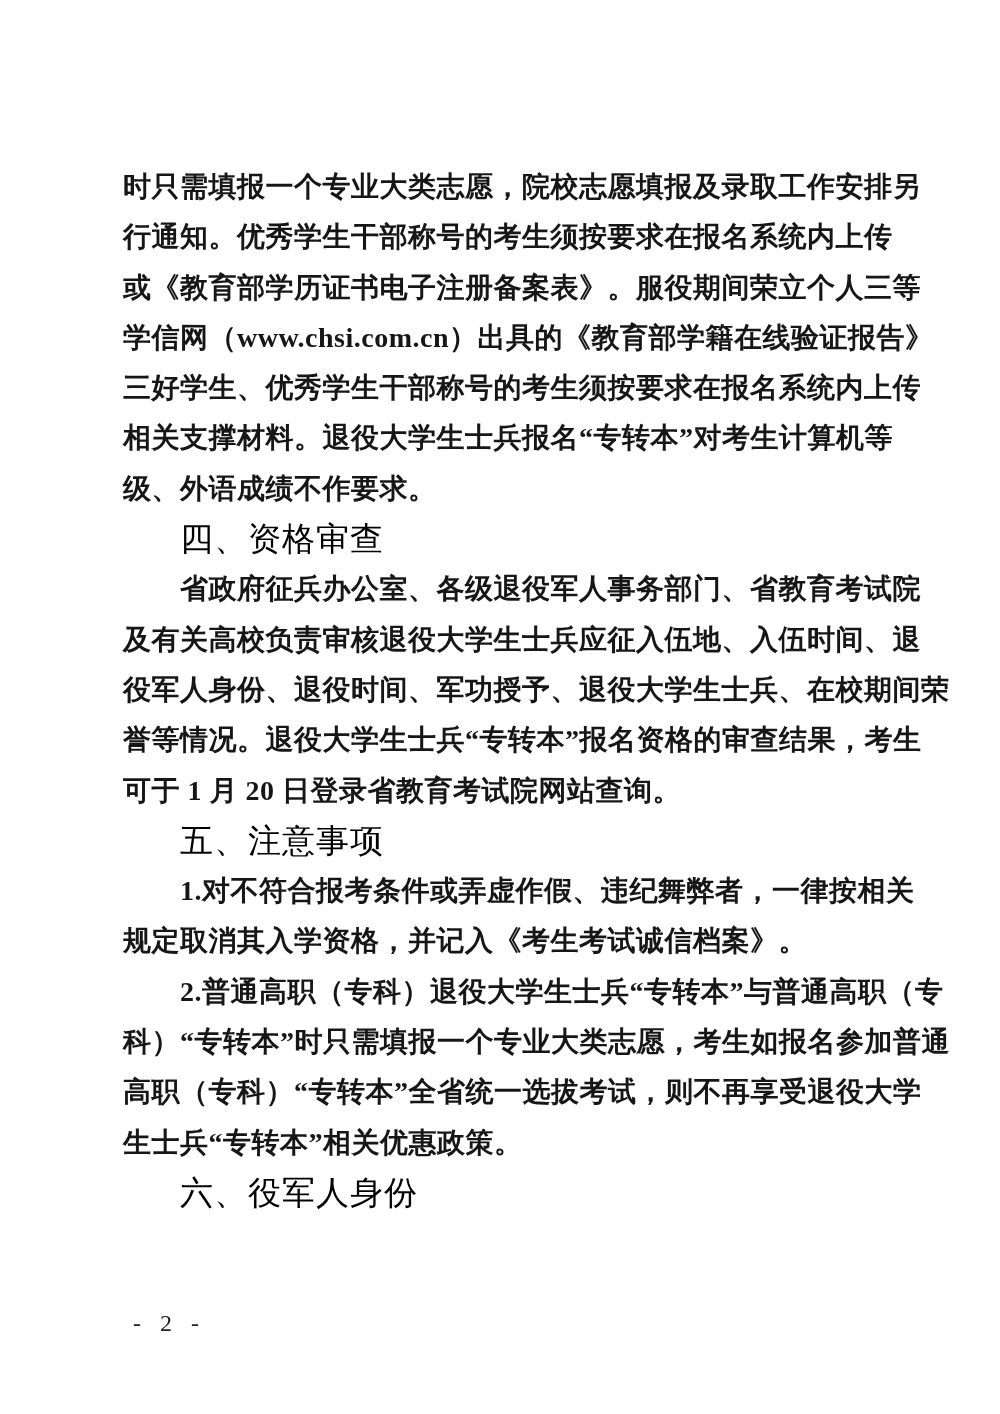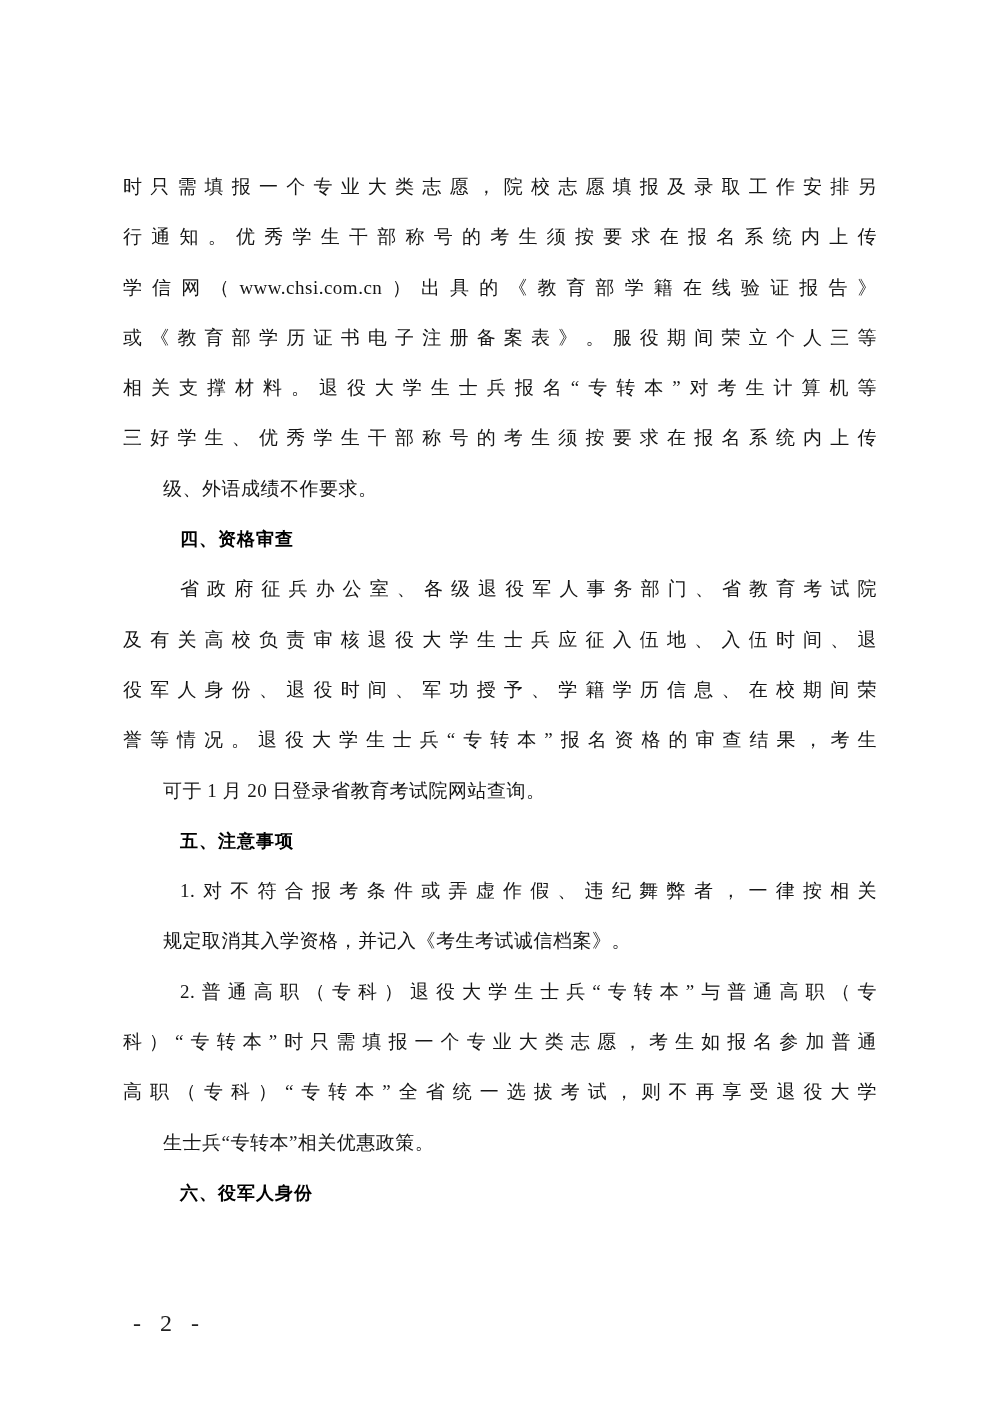--- a/index.html
+++ b/index.html
@@ -19,39 +19,39 @@
   }
   .text-block {
     position: absolute;
     left: 123px;
     top: 162px;
     width: 754px;
   }
   .line {
     height: 50.3px;
     line-height: 50.3px;
-    font-size: 19px;
+    font-size: 28px;
     letter-spacing: 0.5px;
     text-align: justify;
     text-align-last: justify;
     white-space: nowrap;
     color: #161616;
+    font-weight: bold;
   }
   .line.end {
     text-align: center;
     text-align-last: left;
-    margin-left: 40px;
   }
   .line.indent {
     text-indent: 57px;
   }
   .line.heading {
     font-family: "Liberation Sans", "DejaVu Sans", sans-serif;
-    font-weight: 700;
-    font-size: 18px;
+    font-weight: 400;
+    font-size: 33px;
     letter-spacing: 1px;
     text-align: left;
     text-align-last: left;
     text-indent: 57px;
     color: #000000;
   }
   .page-number {
     position: absolute;
     left: 133px;
     top: 1310px;
@@ -61,29 +61,29 @@
     color: #222222;
   }
 </style>
 </head>
 <body>
 
 <div class="page">
   <div class="text-block">
     <div class="line">时只需填报一个专业大类志愿，院校志愿填报及录取工作安排另</div>
     <div class="line">行通知。优秀学生干部称号的考生须按要求在报名系统内上传</div>
+    <div class="line">或《教育部学历证书电子注册备案表》。服役期间荣立个人三等</div>
     <div class="line">学信网（www.chsi.com.cn）出具的《教育部学籍在线验证报告》</div>
-    <div class="line">或《教育部学历证书电子注册备案表》。服役期间荣立个人三等</div>
+    <div class="line">三好学生、优秀学生干部称号的考生须按要求在报名系统内上传</div>
     <div class="line">相关支撑材料。退役大学生士兵报名“专转本”对考生计算机等</div>
-    <div class="line">三好学生、优秀学生干部称号的考生须按要求在报名系统内上传</div>
     <div class="line end">级、外语成绩不作要求。</div>
     <div class="line heading">四、资格审查</div>
     <div class="line indent">省政府征兵办公室、各级退役军人事务部门、省教育考试院</div>
     <div class="line">及有关高校负责审核退役大学生士兵应征入伍地、入伍时间、退</div>
-    <div class="line">役军人身份、退役时间、军功授予、学籍学历信息、在校期间荣</div>
+    <div class="line">役军人身份、退役时间、军功授予、退役大学生士兵、在校期间荣</div>
     <div class="line">誉等情况。退役大学生士兵“专转本”报名资格的审查结果，考生</div>
     <div class="line end">可于 1 月 20 日登录省教育考试院网站查询。</div>
     <div class="line heading">五、注意事项</div>
     <div class="line indent">1.对不符合报考条件或弄虚作假、违纪舞弊者，一律按相关</div>
     <div class="line end">规定取消其入学资格，并记入《考生考试诚信档案》。</div>
     <div class="line indent">2.普通高职（专科）退役大学生士兵“专转本”与普通高职（专</div>
     <div class="line">科）“专转本”时只需填报一个专业大类志愿，考生如报名参加普通</div>
     <div class="line">高职（专科）“专转本”全省统一选拔考试，则不再享受退役大学</div>
     <div class="line end">生士兵“专转本”相关优惠政策。</div>
     <div class="line heading">六、役军人身份</div>

